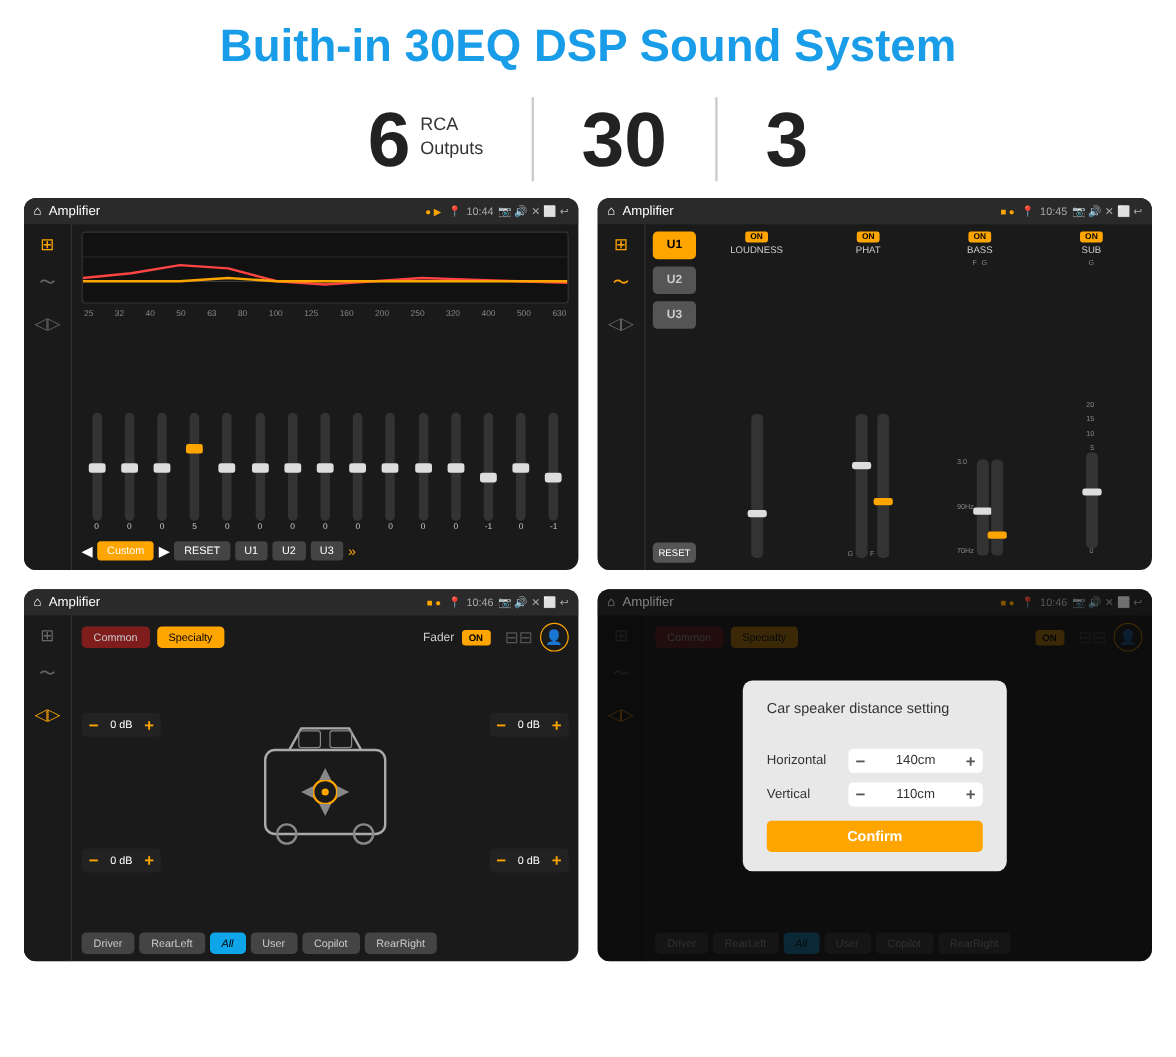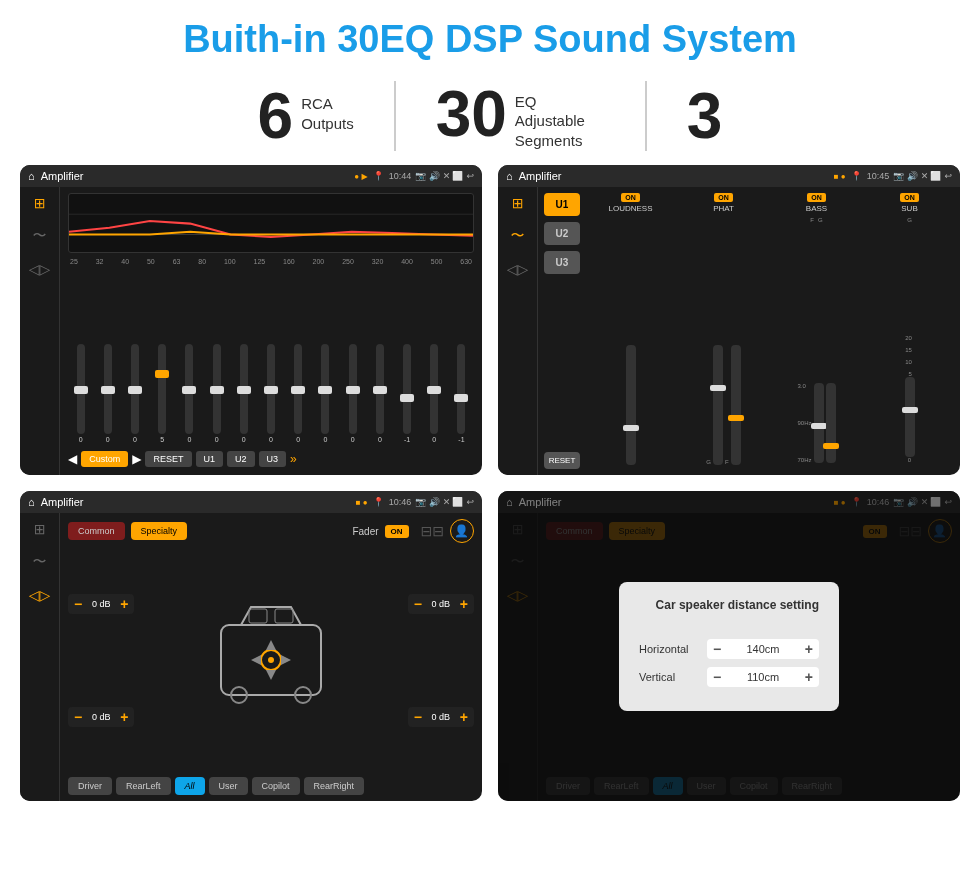--- a/index.html
+++ b/index.html
@@ -407,23 +407,23 @@
 
     .dialog-box {
       background: #e8e8e8;
       border-radius: 8px;
       padding: 16px 20px;
       width: 220px;
     }
 
     .dialog-title {
       font-size: 12px;
-      font-weight: bold;
+      font-weight: normal;
       color: #333;
-      text-align: right;
+      text-align: left;
       margin-bottom: 27px;
     }
 
     .dialog-row {
       display: flex;
       align-items: center;
       gap: 8px;
       margin-bottom: 8px;
     }
 
@@ -476,21 +476,20 @@
 <h1 class="page-title">Buith-in 30EQ DSP Sound System</h1>
 
 <div class="stats-row">
   <div class="stat-item">
     <span class="stat-number">6</span>
     <span class="stat-text">RCA<br>Outputs</span>
   </div>
   <div class="stat-divider"></div>
   <div class="stat-item">
     <span class="stat-number">30</span>
-    <span class="stat-text">EQ Adjustable<br>Segments</span>
   </div>
   <div class="stat-divider"></div>
   <div class="stat-item">
     <span class="stat-number">3</span>
   </div>
 </div>
 
 <div class="screens-grid">
 
   <div class="screen-card">
@@ -900,17 +899,18 @@
           </div>
         </div>
         <div class="dialog-row">
           <span class="dialog-row-label">Vertical</span>
           <div class="dialog-control">
             <span class="dialog-minus">−</span>
             <span class="dialog-value">110cm</span>
             <span class="dialog-plus">+</span>
           </div>
         </div>
+        <button class="dialog-confirm-btn">Confirm</button>
       </div>
     </div>
   </div>
 
 </div>
 
 </body></html>

